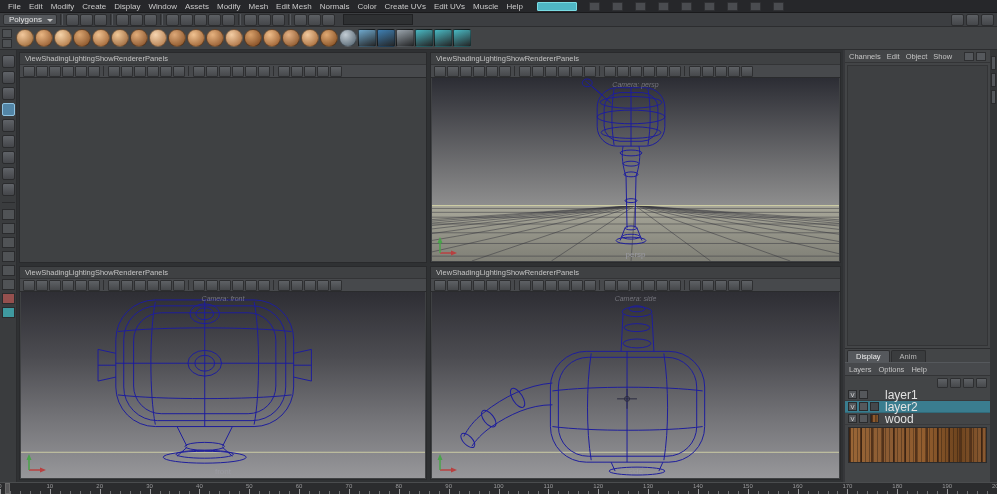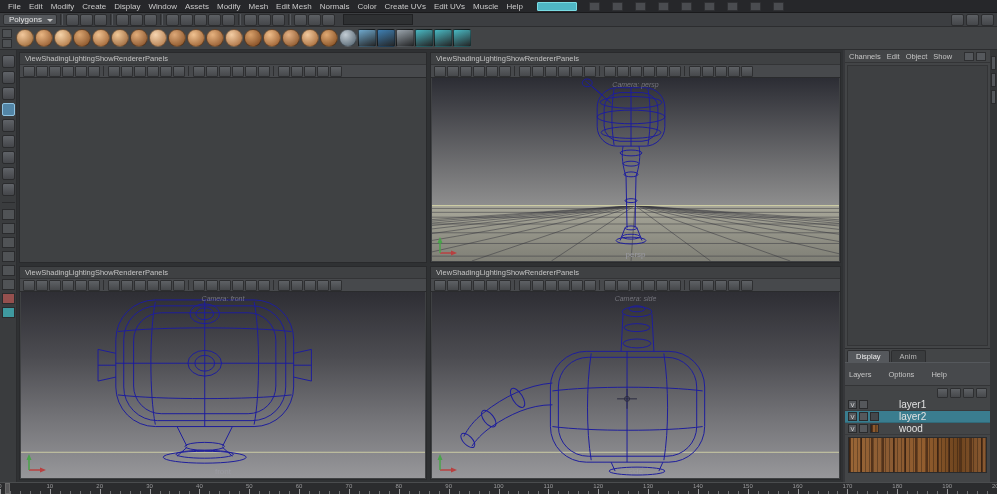--- a/index.html
+++ b/index.html
@@ -74,29 +74,29 @@
 .rightpanel{position:absolute;left:843px;top:50px;width:147px;bottom:12px;background:#434547;border-left:2px solid #36373a;display:flex;flex-direction:column}
 .cb-menubar{height:13px;display:flex;gap:6px;align-items:center;padding:0 4px;border-bottom:1px solid #333436}
 .cb-menu-item{font-size:7.5px;color:#c4c4c4}
 .cb-header-icons{margin-left:auto;display:flex;gap:2px}
 .cb-hicon{width:10px;height:9px;background:#55585c;border:1px solid #2e2f31}
 .cb-empty{flex:1;background:#3e4042;margin:2px;border:1px solid #333436}
 .layer-editor{height:134px;border-top:1px solid #2c2d2f;display:flex;flex-direction:column;background:#434547}
 .le-tabs{display:flex;gap:1px;padding:1px 2px 0}
 .le-tab{font-size:7.5px;padding:1px 8px;background:#3a3c3e;color:#b8b8b8;border:1px solid #2c2d2f;border-bottom:none;border-radius:2px 2px 0 0}
 .le-tab.active{background:#55585c;color:#eee}
-.le-menu{display:flex;gap:17px;padding:0 4px;border-top:1px solid #55585c;border-bottom:1px solid #333436;height:24px;align-items:center;background:#47494c}
+.le-menu{display:flex;gap:7px;padding:0 4px;border-top:1px solid #55585c;border-bottom:1px solid #333436;height:14px;align-items:center;background:#47494c}
 .le-menu-item{font-size:7.5px;color:#c4c4c4}
 .le-toolbar{display:flex;justify-content:flex-end;gap:2px;padding:1px 3px;height:13px;align-items:center}
 .le-ticon{width:11px;height:10px;background:linear-gradient(#5e6165,#46484b);border:1px solid #2e2f31;border-radius:1px}
 .layer-row{display:flex;align-items:center;gap:2px;height:12px;padding:0 3px;border-bottom:1px solid rgba(0,0,0,.15)}
 .layer-row.sel{background:var(--laysel,#3a7d8f)}
 .lv-box,.lm-box{width:9px;height:9px;background:#55585c;border:1px solid #2a2b2d;font-size:6px;line-height:8px;text-align:center;color:#ddd}
 .lswatch{width:9px;height:9px;border:1px solid #2a2b2d}
-.lname{font-size:10px;color:#e2e2e2;margin-left:18px}
+.lname{font-size:12px;color:#e2e2e2;margin-left:4px}
 .wood{background:
  repeating-linear-gradient(90deg, rgba(0,0,0,.28) 0 1px, transparent 1px 4px),
  repeating-linear-gradient(90deg, var(--wood2,#53321a) 0 2px, transparent 2px 11px),
  linear-gradient(90deg,#9a6636,var(--wood1,#8a5a32) 30%,#925d2e 55%,#6e441e 80%,var(--wood1,#8a5a32))}
 .wood-preview{height:36px;margin:2px 3px;border:1px solid #2a2b2d}
 .le-fill{flex:1}
 .rightstrip{position:absolute;right:0;top:50px;width:7px;bottom:12px;background:#333537;display:flex;flex-direction:column;align-items:center;gap:3px;padding-top:6px}
 .rs-icon{width:5px;height:14px;background:#55585c;border:1px solid #2a2b2d}
 
 

